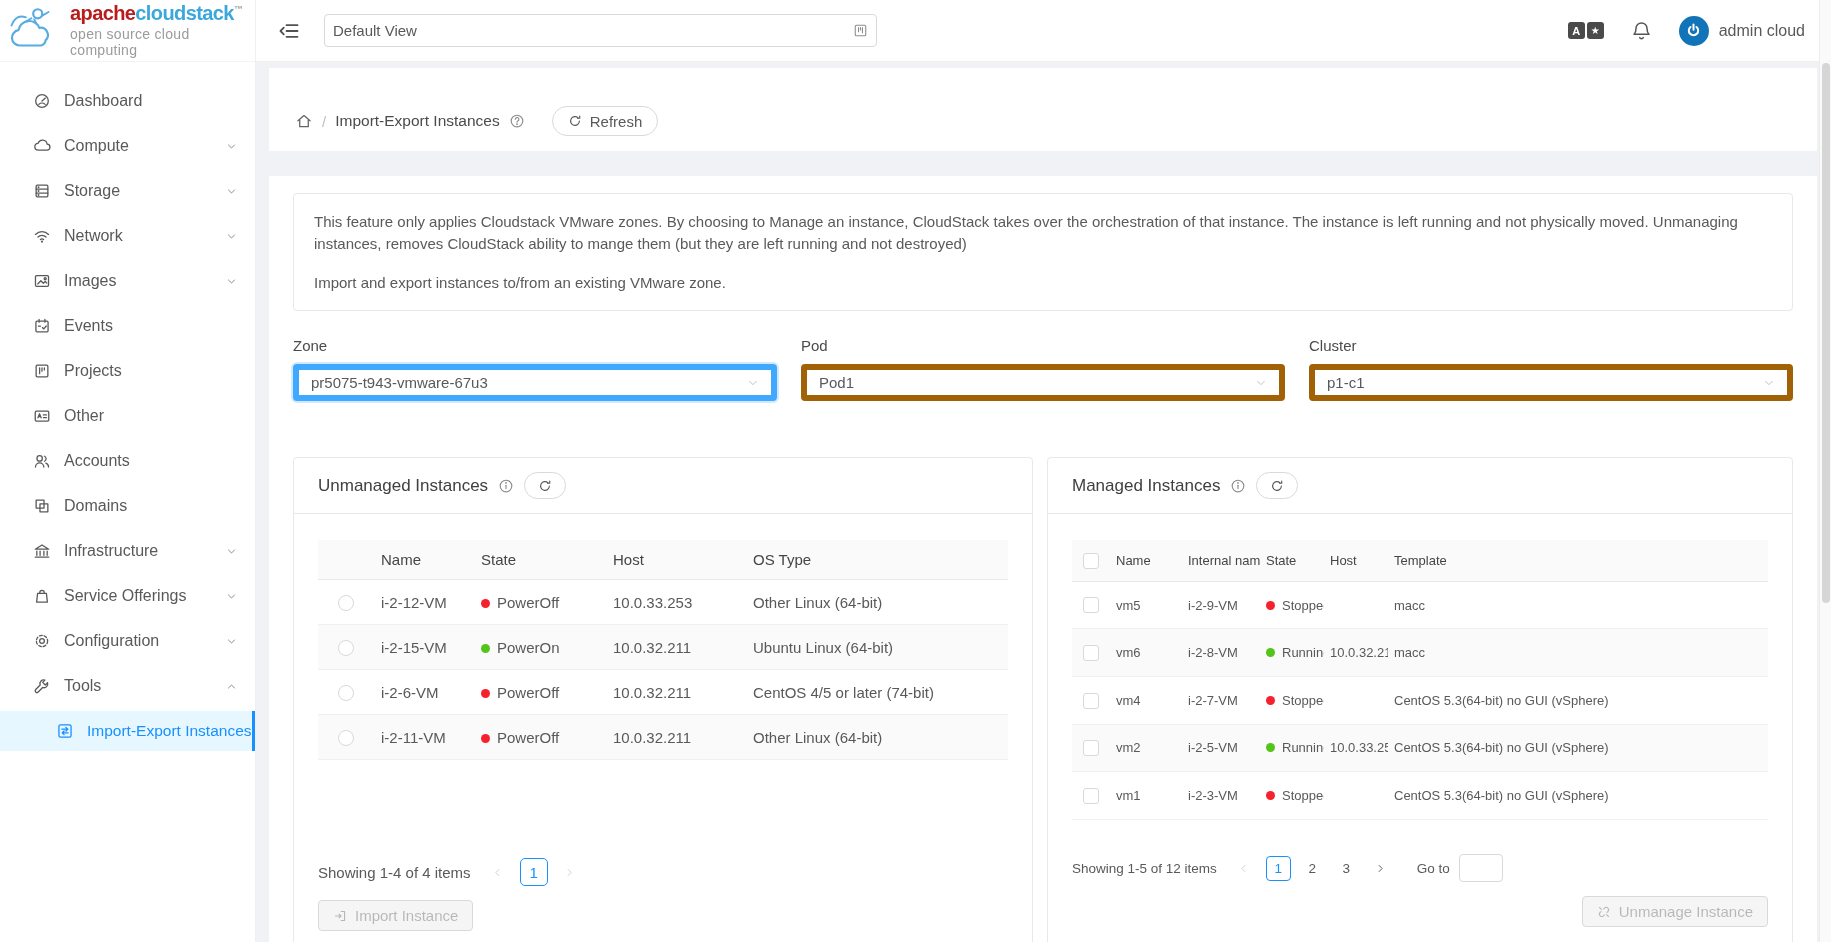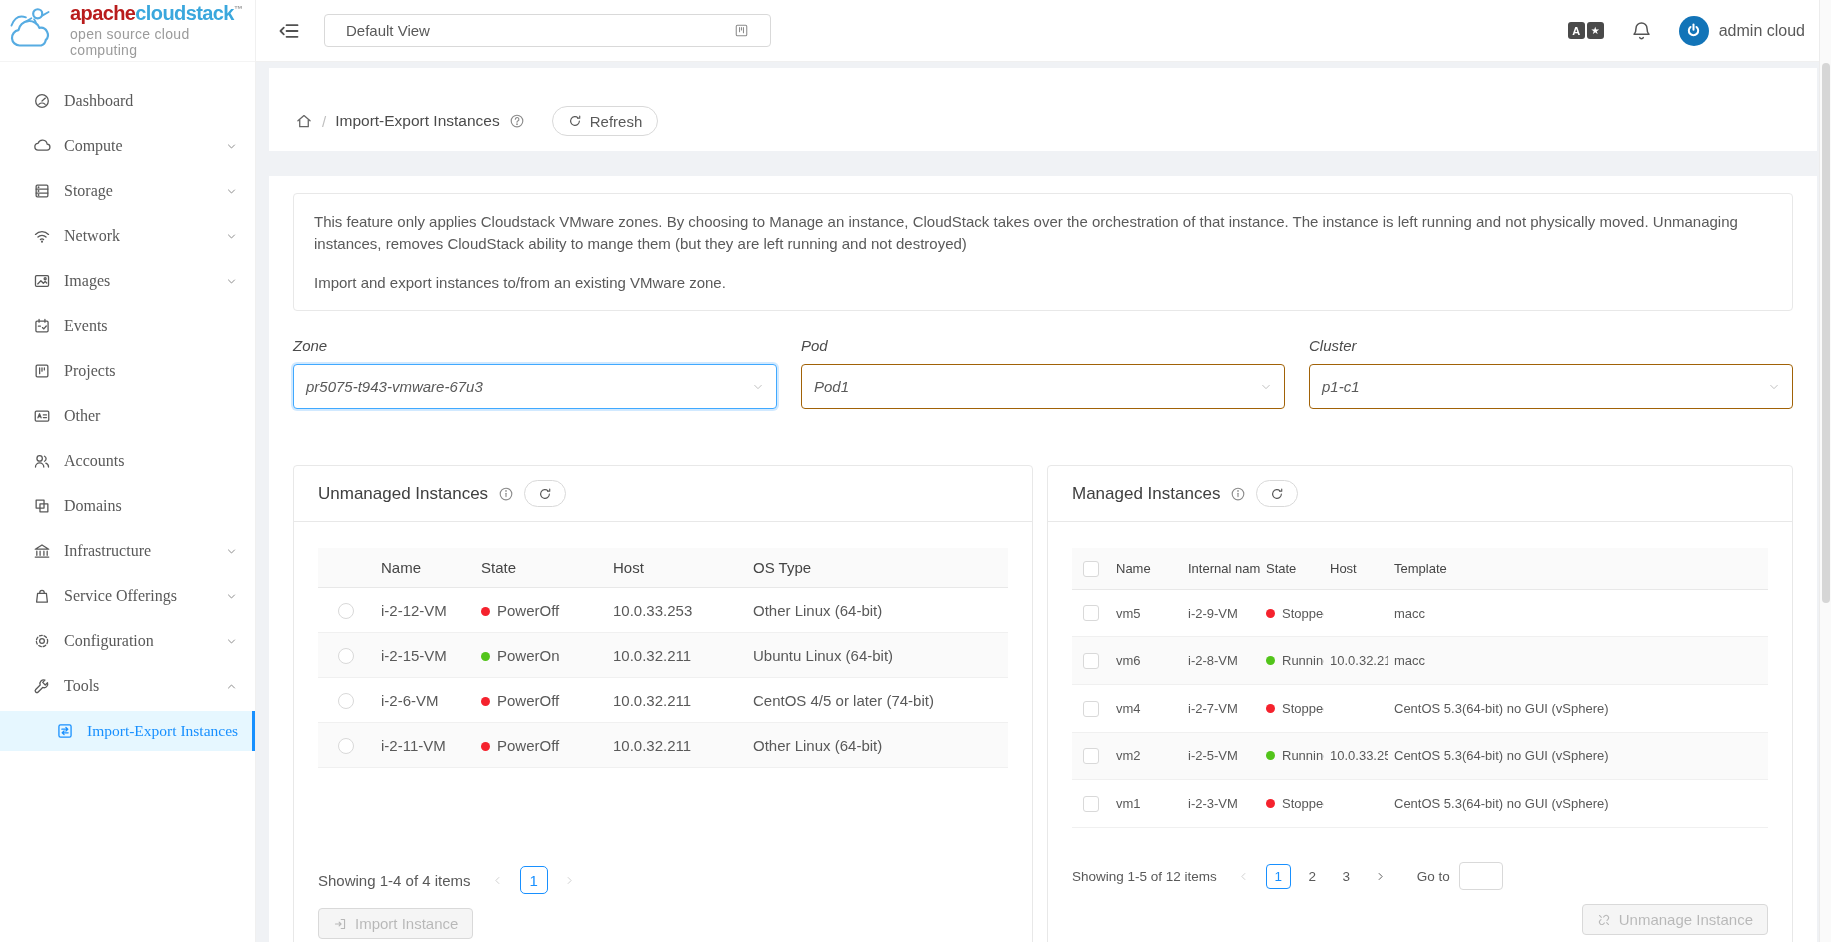--- a/index.html
+++ b/index.html
@@ -27,33 +27,33 @@
   .logo-art { width:58px; height:52px; flex:none; }
   .brand-line { font-weight:bold; font-size:20px; letter-spacing:-0.6px; line-height:1.05; }
   .brand-apache { color:#b91c1c; }
   .brand-accent { color:#3aa7dd; }
   .brand-tm { font-size:9px; color:#9b9b9b; vertical-align:super; }
   .brand-tagline { font-size:14px; color:#9b9b9b; letter-spacing:0.3px; margin-top:2px; }
 
   .menu { padding-top:14px; overflow:hidden; }
   .menu-item { height:40px; margin:5px 0; display:flex; align-items:center; padding:0 18px 0 33px; color:#595959; font-size:16px; cursor:pointer; position:relative; }
   .menu-item .mi-icon { width:18px; height:18px; margin-right:13px; color:#595959; }
-  .menu-item .mi-label { flex:1; white-space:nowrap;font-family:Liberation Serif, serif; }
+  .menu-item .mi-label { flex:1; white-space:nowrap; }
   .menu-item .mi-chevron { width:11px; height:11px; color:#7f7f7f; }
   .menu-item.child { padding-left:56px; font-size:15.5px; }
   .menu-item.selected { background:#e6f7ff; color:#1890ff; }
   .menu-item.selected .mi-icon { color:#1890ff; }
   .menu-item.selected::after { content:""; position:absolute; right:0; top:0; bottom:0; width:3px; background:#1890ff; }
 
   
   .main { flex:1; display:flex; flex-direction:column; min-width:0; }
 
   .topbar { height:62px; background:#fff; display:flex; align-items:center; padding:0 26px 0 22px; border-bottom:1px solid #f0f0f0; flex:none; }
   .fold-btn { width:22px; height:22px; color:#515151; margin-right:24px; cursor:pointer; }
-  .view-select { width:447px; height:33px; border:1px solid #d9d9d9; border-radius:4px; display:flex; align-items:center; padding:0 21px; color:#595959; font-size:15px; background:#fff; cursor:pointer; }
+  .view-select { width:553px; height:33px; border:1px solid #d9d9d9; border-radius:4px; display:flex; align-items:center; padding:0 8px; color:#595959; font-size:15px; background:#fff; cursor:pointer; }
   .view-select .vs-label { flex:1; }
   .view-select .icn { color:#8c8c8c; width:15px; height:15px; }
   .topbar-right { margin-left:auto; display:flex; align-items:center; gap:27px; }
   .translate { display:flex; gap:2px; cursor:pointer; }
   .tbox { width:17px; height:17px; background:#4a4a4a; color:#fff; border-radius:3px; font-size:11px; font-weight:bold; display:flex; align-items:center; justify-content:center; }
   .tbox.star { font-size:10px; }
   .user { display:flex; align-items:center; gap:10px; font-size:16px; color:#595959; cursor:pointer; }
   .avatar { width:30px; height:30px; border-radius:50%; background:#1274b8; display:flex; align-items:center; justify-content:center; }
   .avatar .icn { width:17px; height:17px; color:#fff; }
 
@@ -65,24 +65,24 @@
   .crumb-sep { color:#bfbfbf; }
   .crumb-page { color:#4b4b4b; font-size:15.5px; }
   .refresh-btn { height:30px; border:1px solid #d9d9d9; border-radius:15px; background:#fff; display:inline-flex; align-items:center; gap:8px; padding:0 15px; font-size:15px; color:#595959; cursor:pointer; margin-left:18px; }
   .refresh-btn .icn { color:#595959; }
 
   .panel { background:#fff; margin-top:25px; padding:17px 24px 24px; min-height:780px; }
 
   .intro-box { border:1px solid #e8e8e8; border-radius:4px; padding:17px 20px; color:#5a5a5a; font-size:15px; line-height:1.45; }
   .intro-box p + p { margin-top:17px; }
 
-  .filter-row { display:flex; gap:24px; margin-top:26px;font-style:italic; }
+  .filter-row { display:flex; gap:24px; margin-top:26px; }
   .filter-col { flex:1; min-width:0; }
   .filter-label { font-size:15px; color:#4b4b4b; margin-bottom:10px; }
-  .select { height:45px; border:1px solid #a16207; border-radius:4px; background:#fff; display:flex; align-items:center; justify-content:space-between; padding:0 12px; font-size:15px; color:#595959; cursor:pointer; }
+  .select { height:37px; border:6px solid #a16207; border-radius:4px; background:#fff; display:flex; align-items:center; justify-content:space-between; padding:0 12px; font-size:15px; color:#595959; cursor:pointer; }
   .select.focused { border-color:#40a9ff; box-shadow:0 0 0 2px rgba(24,144,255,.2); }
 
   .cards-row { display:flex; gap:14px; margin-top:56px; align-items:flex-start; }
   .card { border:1px solid #e8e8e8; border-radius:4px; background:#fff; height:497px; display:flex; flex-direction:column; overflow:hidden; }
   .card.left { width:740px; flex:none; }
   .card.right { flex:1; min-width:0; }
   .card-head { display:flex; align-items:center; gap:10px; padding:0 24px; height:56px; border-bottom:1px solid #e8e8e8; flex:none; }
   .card-title { font-size:17px; color:#404040; }
   .reload-pill { height:27px; border:1px solid #d9d9d9; border-radius:14px; display:inline-flex; align-items:center; justify-content:center; padding:0 13px; background:#fff; color:#595959; cursor:pointer; }
   .card-body { padding:26px 24px 0; display:flex; flex-direction:column; flex:1; }

